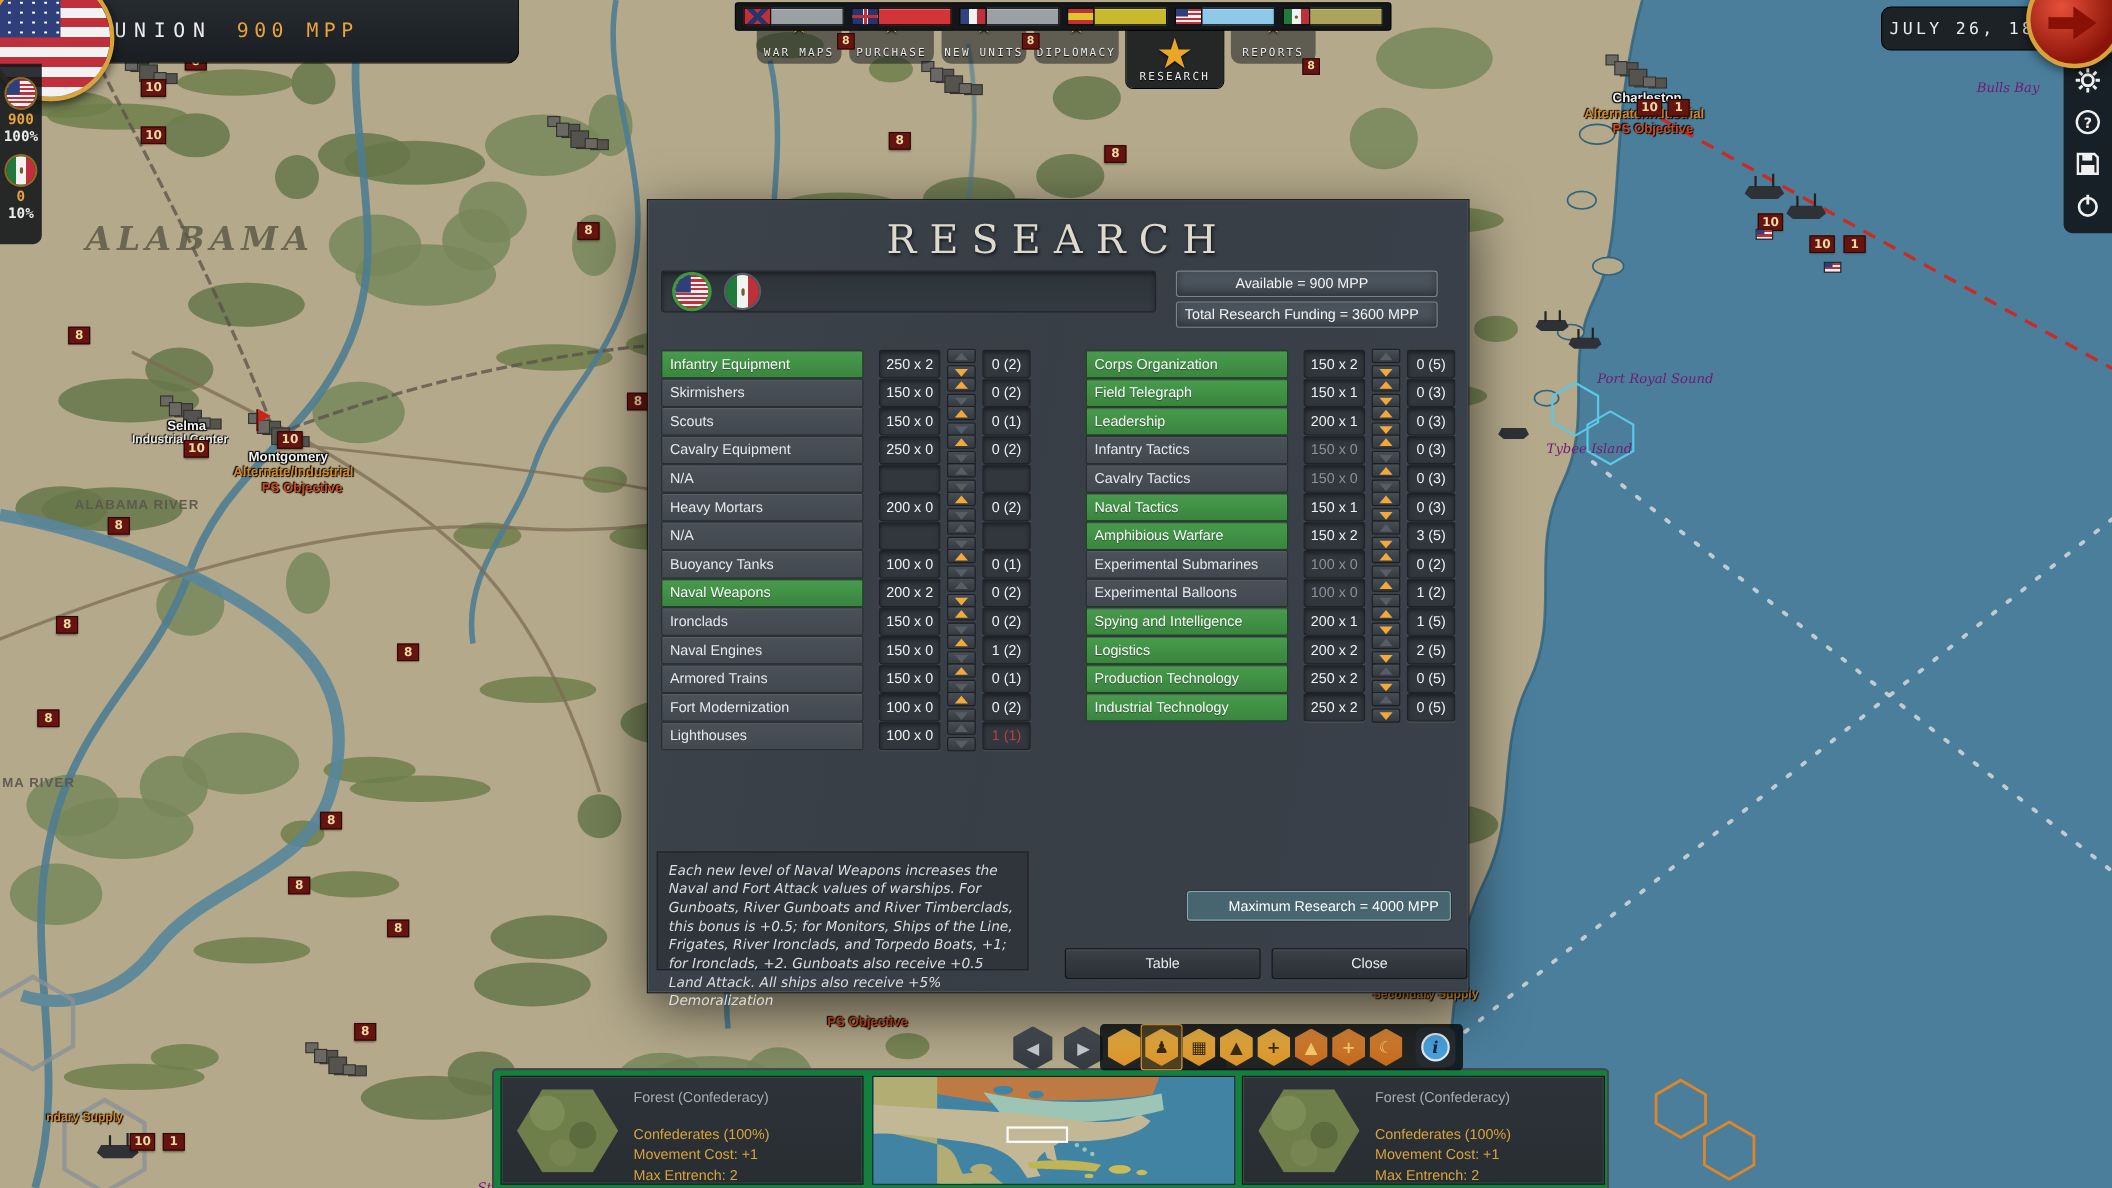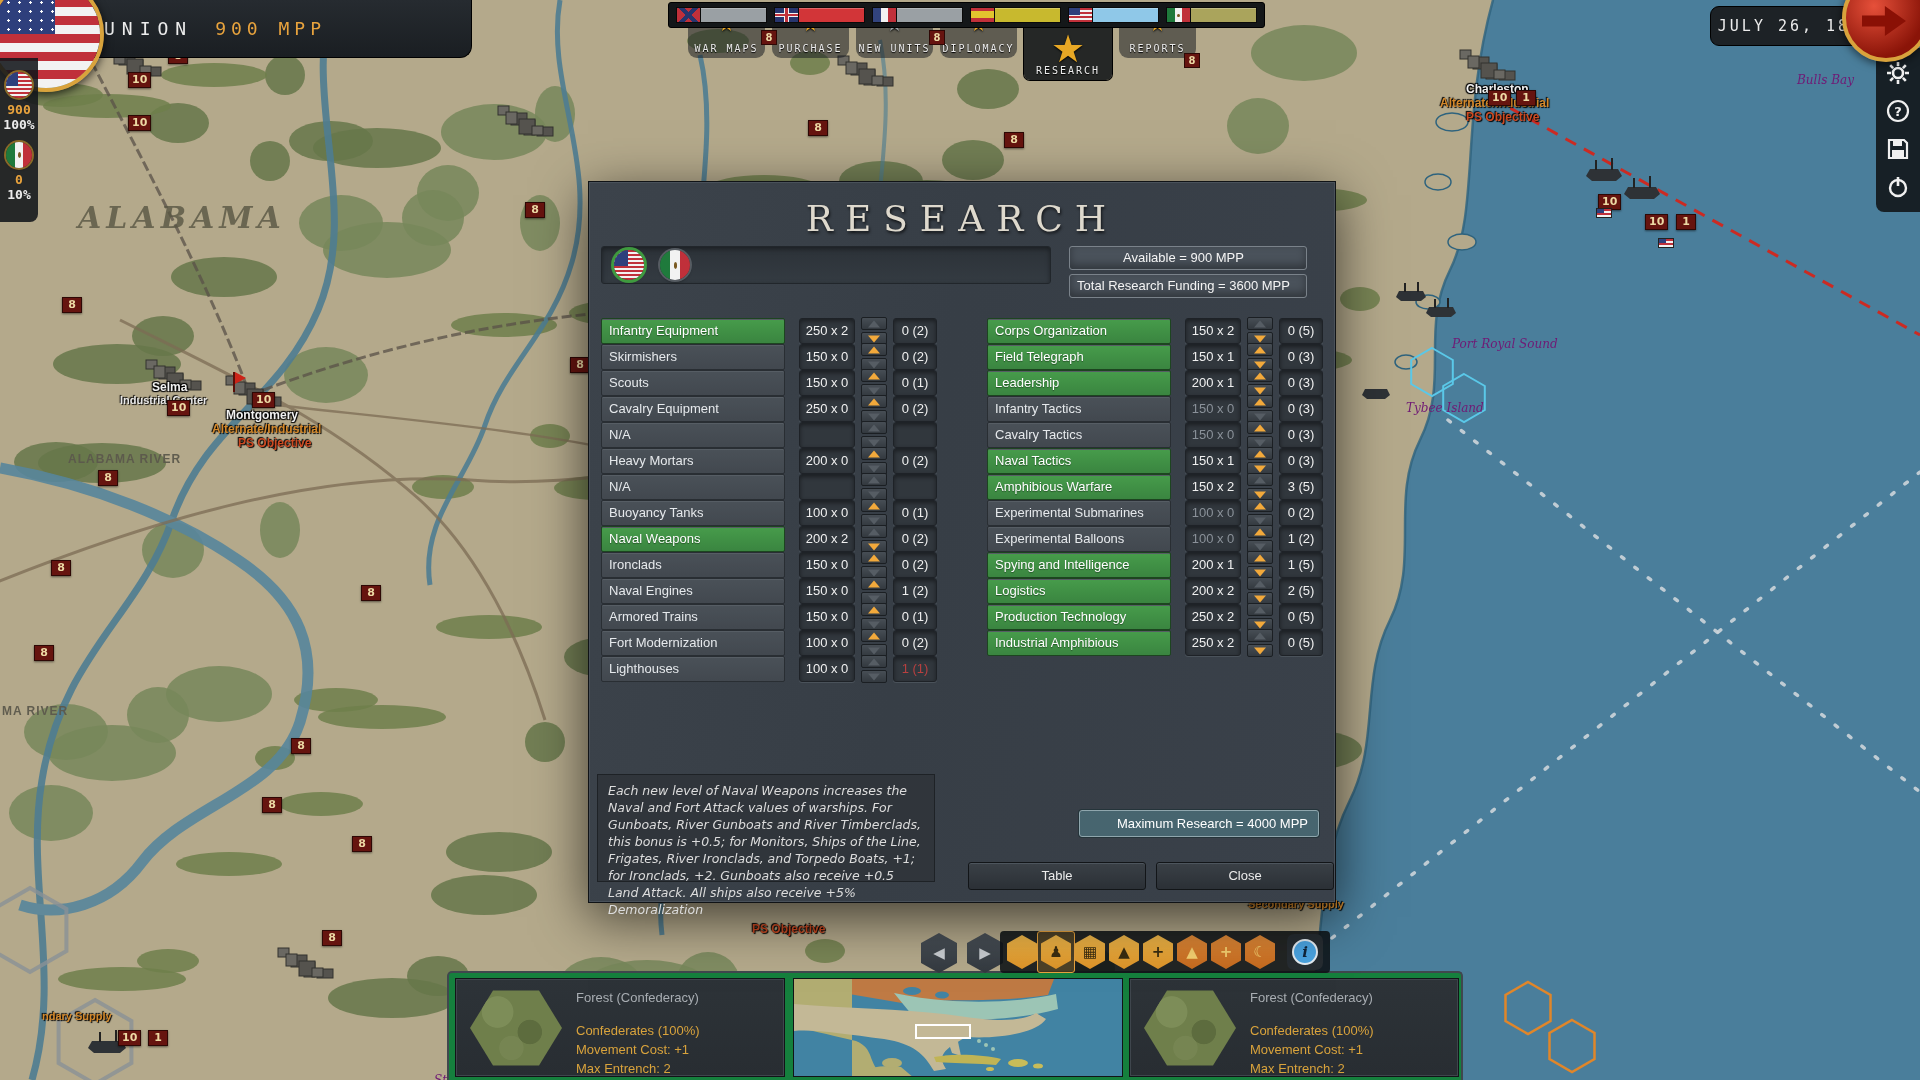--- a/index.html
+++ b/index.html
@@ -816,21 +816,21 @@
       <div class="rrow">
         <div class="rlabel green">Production Technology</div>
         <div class="rcost">250 x 2</div>
         <div class="spin">
           <div class="sb up"></div>
           <div class="sb dn on"></div>
         </div>
         <div class="rresult">0 (5)</div>
       </div>
       <div class="rrow">
-        <div class="rlabel green">Industrial Amphibious</div>
+        <div class="rlabel green">Industrial Technology</div>
         <div class="rcost">250 x 2</div>
         <div class="spin">
           <div class="sb up"></div>
           <div class="sb dn on"></div>
         </div>
         <div class="rresult">0 (5)</div>
       </div>
     </div>
   <div id="dlg-desc">Each new level of Naval Weapons increases the Naval and Fort Attack values of warships.  For Gunboats, River Gunboats and River Timberclads, this bonus is +0.5; for Monitors, Ships of the Line, Frigates, River Ironclads, and Torpedo Boats, +1; for Ironclads, +2.  Gunboats also receive +0.5 Land Attack.  All ships also receive +5% Demoralization</div>
   <div id="dlg-max">Maximum Research =   4000 MPP</div>

